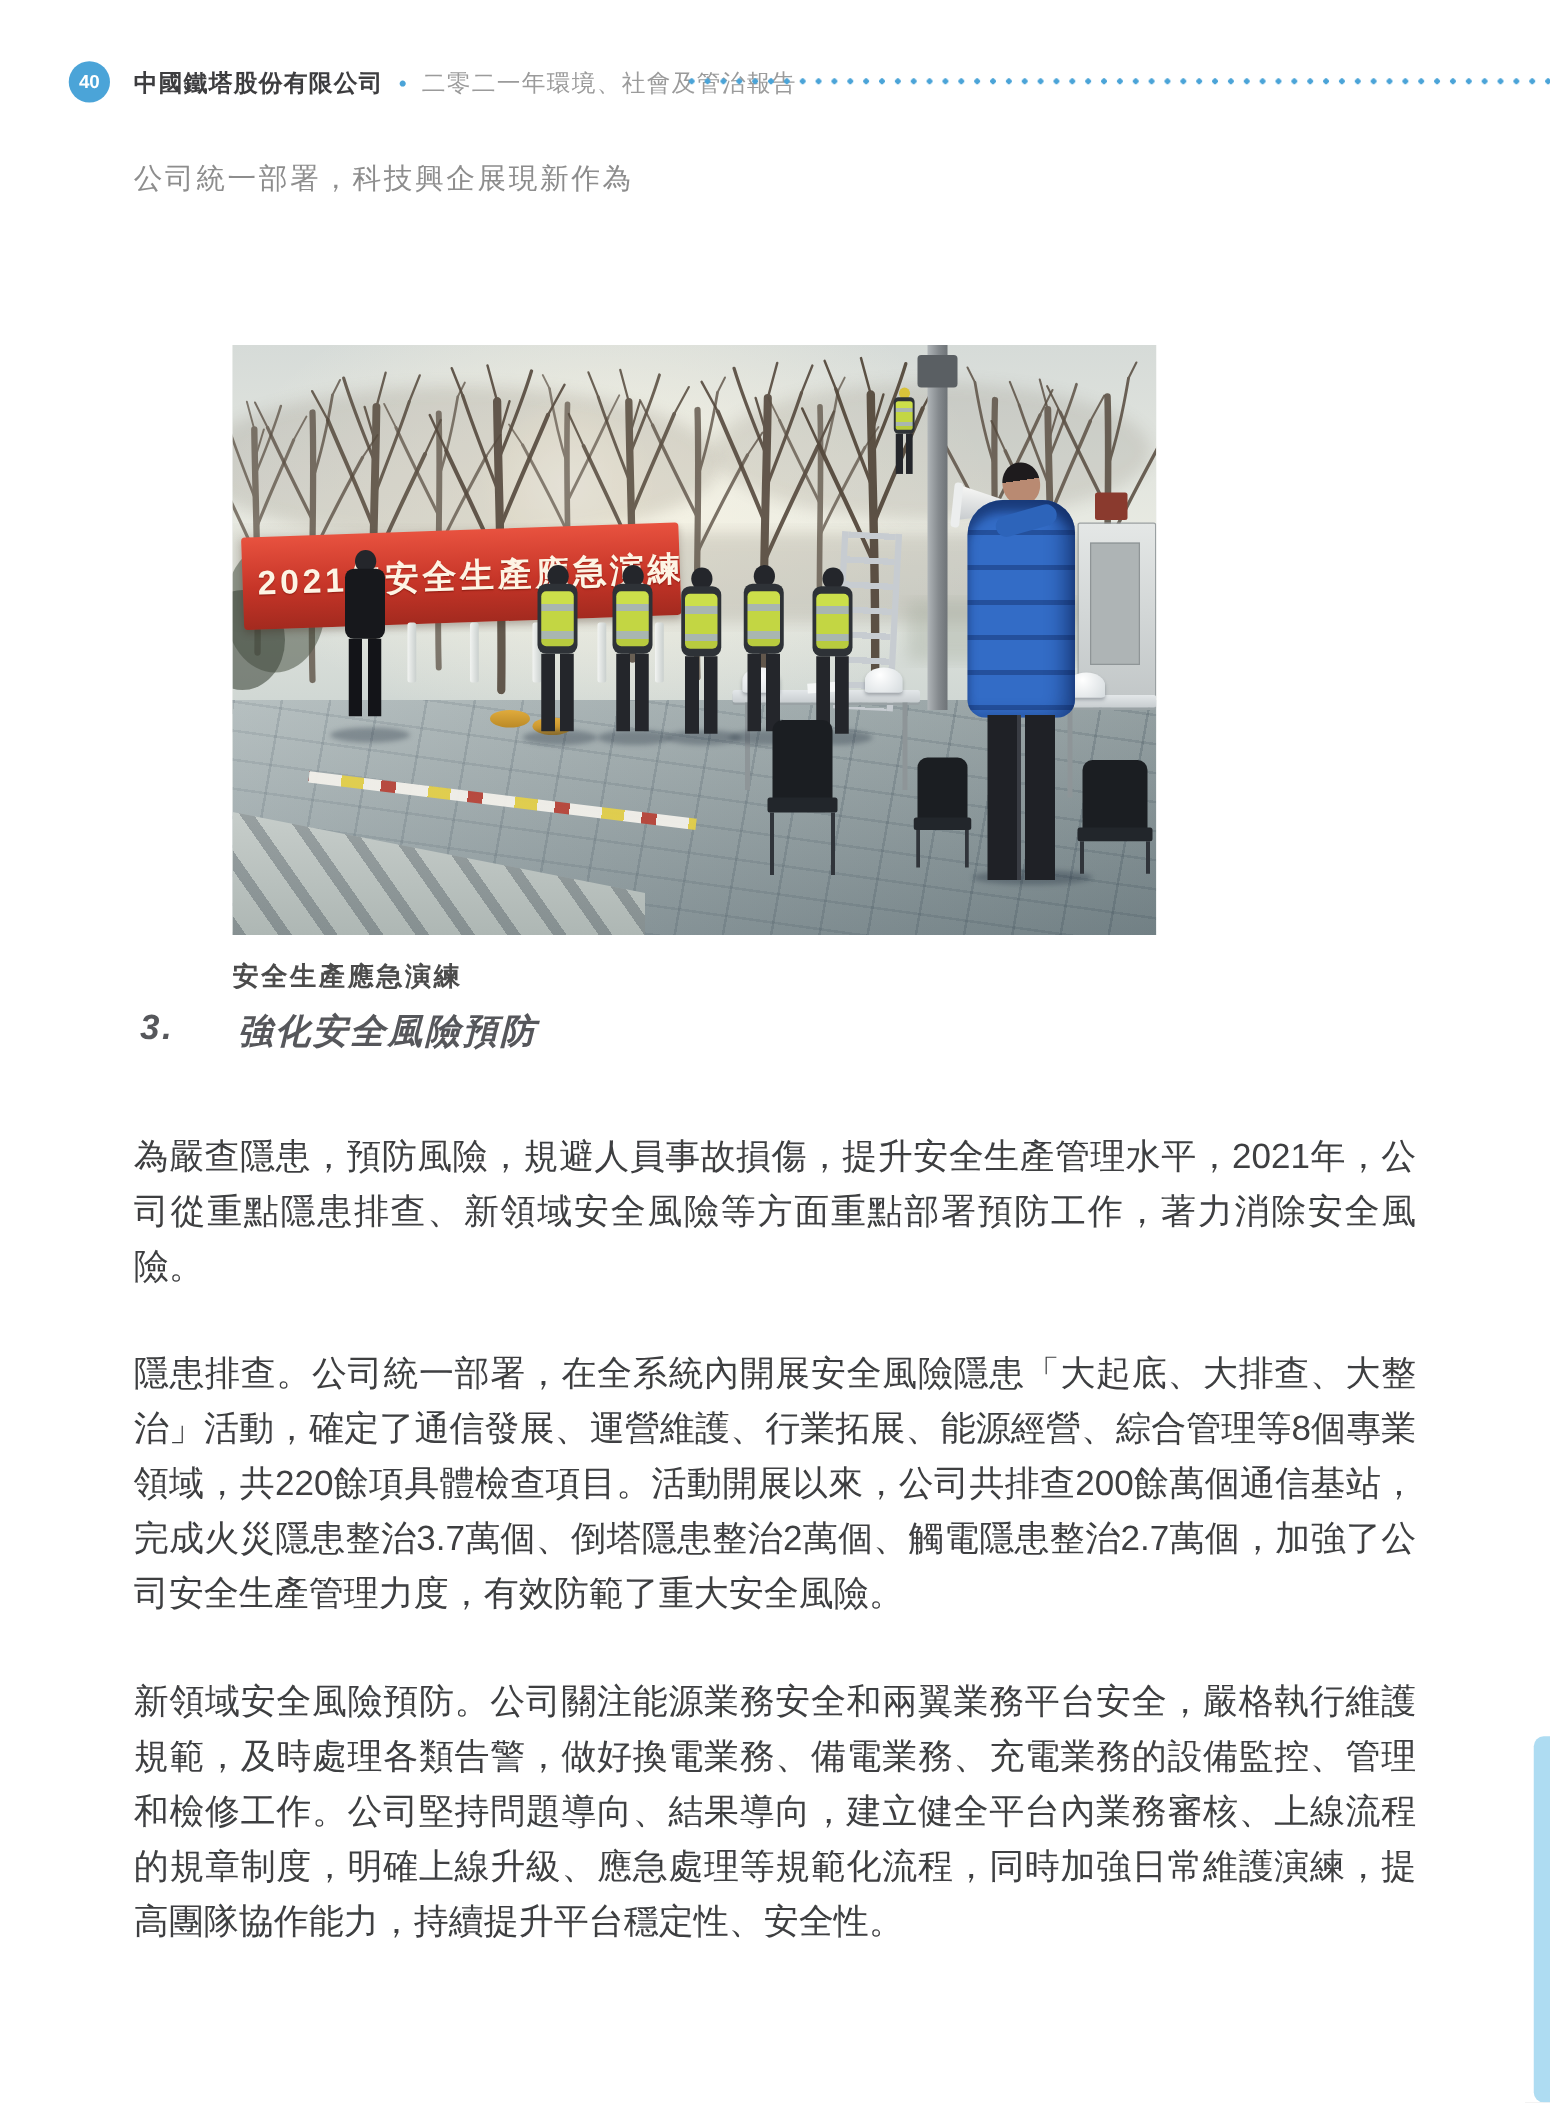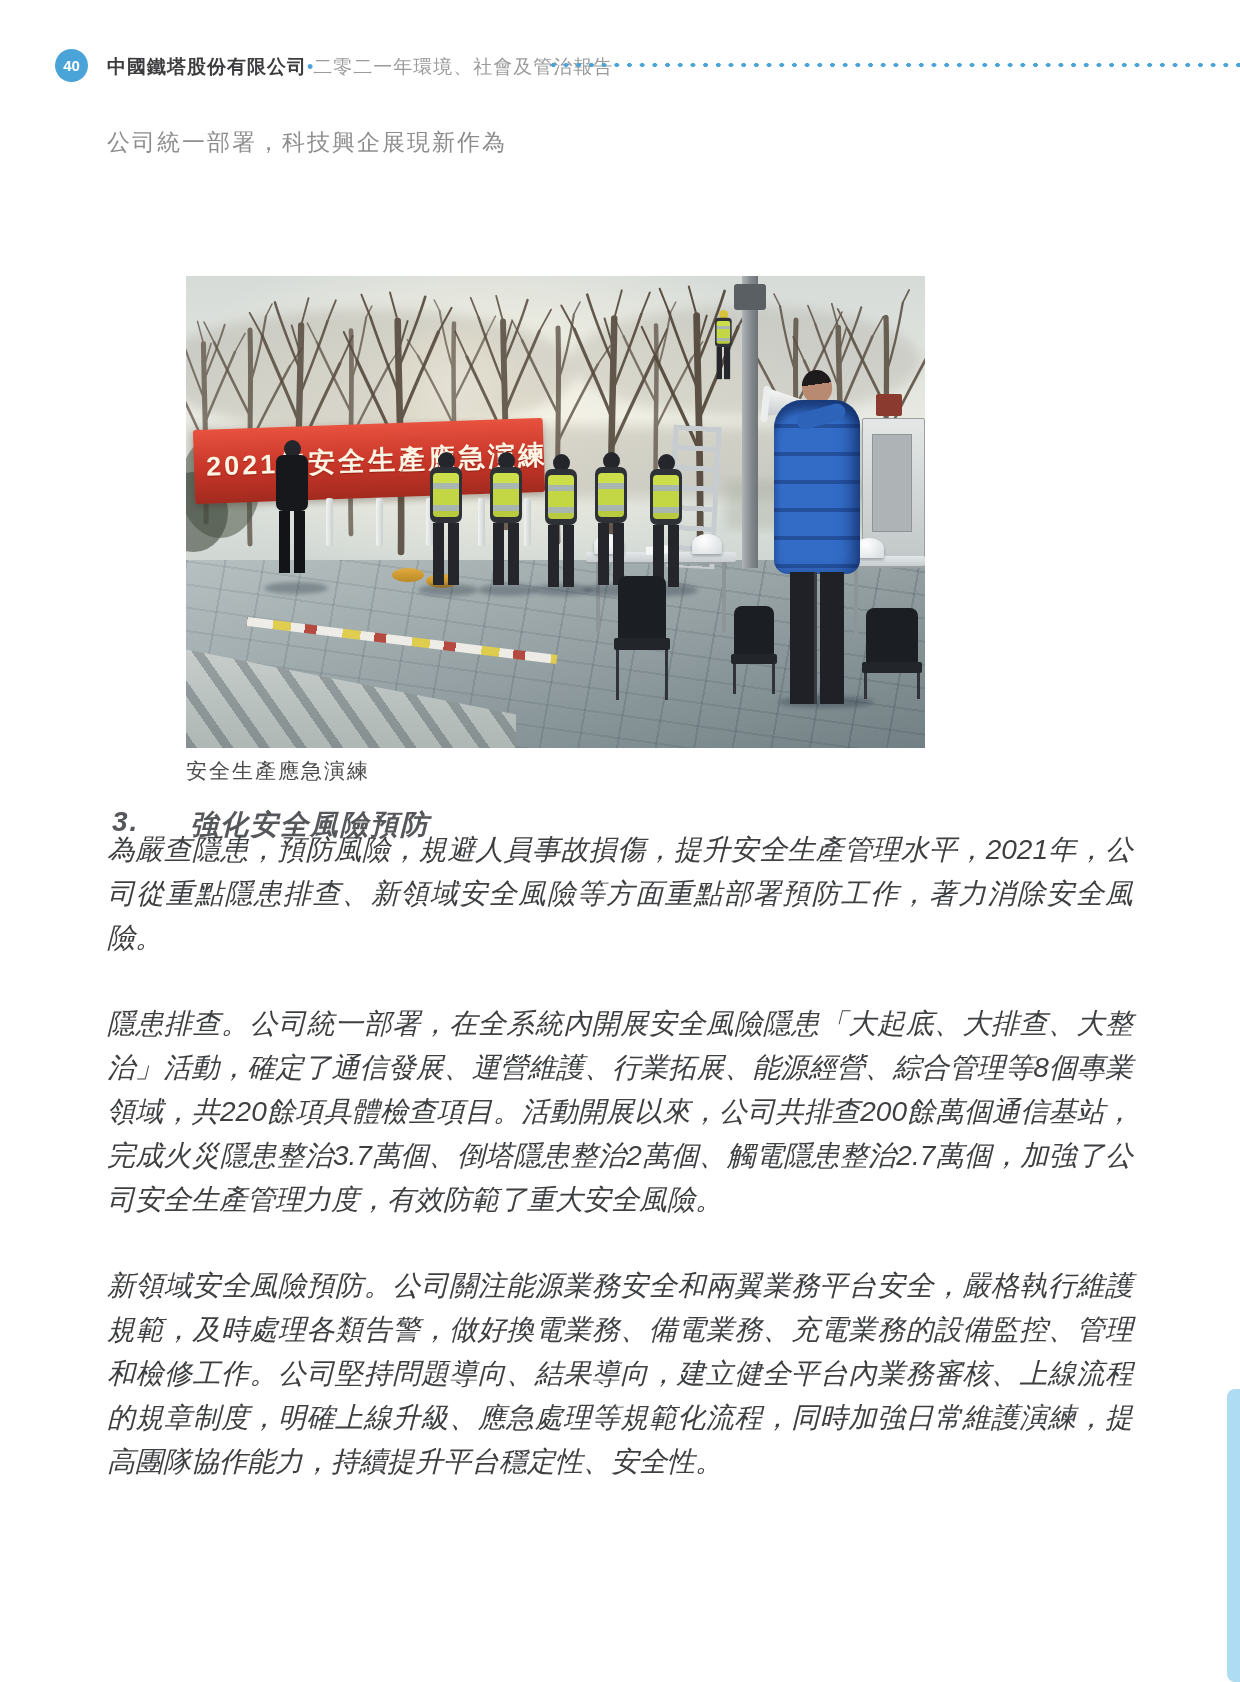--- a/index.html
+++ b/index.html
@@ -15,21 +15,21 @@
     background:#ffffff;overflow:hidden;
   }
 
   
   .page-badge{
     position:absolute;left:55px;top:49px;width:33px;height:33px;border-radius:50%;
     background:var(--accent-blue);color:#fff;font-size:15px;font-weight:bold;
     display:flex;align-items:center;justify-content:center;
   }
   .header-row{
-    position:absolute;left:107px;top:54px;height:26px;display:flex;align-items:center;
+    position:absolute;left:107px;top:54px;height:26px;display:flex;align-items:center;gap:12px;
     white-space:nowrap;
   }
   .header-company{font-size:19px;font-weight:bold;color:#3d3d3f;letter-spacing:1px;}
   .header-sep{color:var(--accent-blue);font-size:18px;}
   .header-report{font-size:19px;color:#9b9b9b;letter-spacing:1px;}
   .dotted-line{
     position:absolute;left:547px;top:61px;width:693px;height:8px;
     background-image:radial-gradient(circle,var(--accent-blue) 2.1px,rgba(0,0,0,0) 2.4px);
     background-size:12.7px 8px;background-repeat:repeat-x;background-position:0 50%;
   }
@@ -115,29 +115,29 @@
   .s-arm{left:34px;top:40px;width:50px;height:17px;background:#2d64ba;border-radius:9px;transform:rotate(-16deg);}
   .s-torso{left:12px;top:32px;width:86px;height:174px;border-radius:28px 26px 14px 14px;
     background:repeating-linear-gradient(to bottom,#336cc6 0 24px,#24509c 24px 28px);
     box-shadow:inset -10px 0 14px rgba(10,30,80,.45), inset 0 10px 8px rgba(10,25,70,.5);}
   .s-legs{left:28px;top:204px;width:54px;height:132px;
     background:linear-gradient(to right,#1f2126 0 44%,#3a3d44 44% 50%,rgba(0,0,0,0) 50% 56%,#1f2126 56%);}
   .tape{left:60px;top:360px;width:312px;height:9px;z-index:7;transform:rotate(7deg);opacity:.95;
     background:repeating-linear-gradient(90deg,#f2f0ea 0 26px,#e3cf4a 26px 44px,#f2f0ea 44px 58px,#b8453a 58px 70px);}
   .ybag{width:32px;height:14px;border-radius:50%;z-index:5;background:linear-gradient(#e0ab3c,#bb8a27);}
 
-  figcaption{margin-top:9px;font-size:21px;color:#4b4b4b;letter-spacing:2px;}
+  figcaption{margin-top:19px;font-size:21px;color:#4b4b4b;letter-spacing:2px;font-weight:bold;}
 
   
   .section-heading{
     position:absolute;left:112px;top:806px;margin:0;display:flex;
     font-size:28px;font-weight:bold;font-style:italic;color:#56575b;letter-spacing:2px;
   }
   .section-heading .num{width:78px;}
-  .body-text{position:absolute;left:107px;top:828px;width:1026px;font-style:italic;}
+  .body-text{position:absolute;left:107px;top:903px;width:1026px;}
   .body-text p{
     margin:0 0 42px 0;font-size:28px;line-height:44px;color:#3e3f41;
     text-align:justify;letter-spacing:0;
   }
 
   
   .edge-tab{position:absolute;right:0;top:1389px;width:13px;height:293px;
     background:var(--edge-tab-blue);border-radius:8px 0 0 8px;}
 </style>
 </head>

